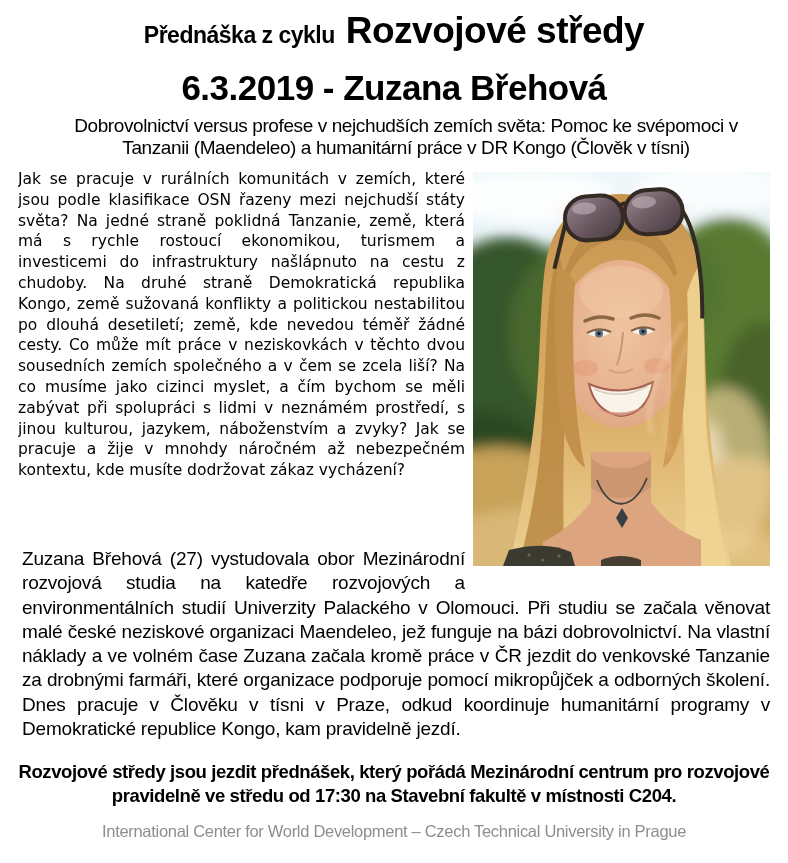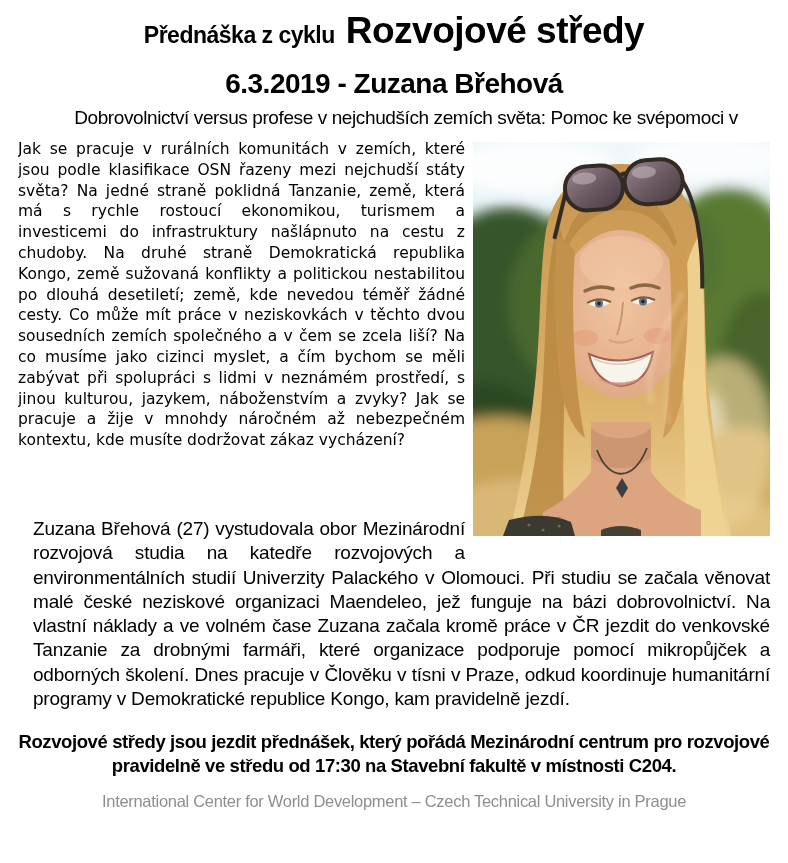--- a/index.html
+++ b/index.html
@@ -12,21 +12,21 @@
     overflow: hidden;
   }
   .header { text-align: center; padding-top: 10px; }
   .series-line {
     display: flex; justify-content: center; align-items: baseline; gap: 11px;
     font-family: "Liberation Sans", sans-serif; font-weight: bold; letter-spacing: -0.5px;
   }
   .series-prefix { font-size: 23px; }
   .series-title  { font-size: 37px; }
   .event-title {
-    margin-top: 16px; font-size: 28px; font-weight: bold;
+    margin-top: 16px; font-size: 35px; font-weight: bold;
     font-family: "Liberation Sans", sans-serif; letter-spacing: -0.5px;
   }
   .subtitle {
     margin-top: 7px; font-size: 19px; line-height: 22px;
     font-family: "Liberation Sans", sans-serif; letter-spacing: -0.4px; margin-left: 24px;
   }
   .subtitle div { white-space: nowrap; }
   .content { margin: 0 18px; }
   .photo {
     float: right; width: 297px; height: 394px;
@@ -34,21 +34,21 @@
   }
   .photo svg { display: block; width: 100%; height: 100%; }
   .para1 {
     margin: 10px 16px 0 0;
     font-family: "DejaVu Sans", sans-serif;
     font-size: 15.5px; line-height: 20.8px;
     text-align: justify;
     height: 353px; overflow: hidden;
   }
   .para2 {
-    margin: 25px 0 0 15px;
+    margin: 25px 0 0 4px;
     font-family: "Liberation Sans", sans-serif; letter-spacing: -0.2px;
     font-size: 19px; line-height: 24.3px;
     text-align: justify;
   }
   .info {
     margin-top: 19px; text-align: center; font-weight: bold;
     font-size: 18.5px; line-height: 23.5px;
     font-family: "Liberation Sans", sans-serif; letter-spacing: -0.4px;
   }
   .info div { white-space: nowrap; }
@@ -65,20 +65,21 @@
 <div class="page">
 
   <div class="header">
     <div class="series-line">
       <span class="series-prefix">Přednáška z cyklu</span>
       <span class="series-title">Rozvojové středy</span>
     </div>
     <div class="event-title">6.3.2019 - Zuzana Břehová</div>
     <div class="subtitle">
       <div>Dobrovolnictví versus profese v nejchudších zemích světa: Pomoc ke svépomoci v</div>
+      <div>Tanzanii (Maendeleo) a humanitární práce v DR Kongo (Člověk v tísni)</div>
     </div>
   </div>
 
   <div class="content">
 
     <div class="photo">
       <svg viewBox="0 0 297 394" xmlns="http://www.w3.org/2000/svg" preserveAspectRatio="none">
         <defs>
           <linearGradient id="sky" x1="0" y1="0" x2="0" y2="1">
             <stop offset="0" stop-color="#eef7fa"></stop>

